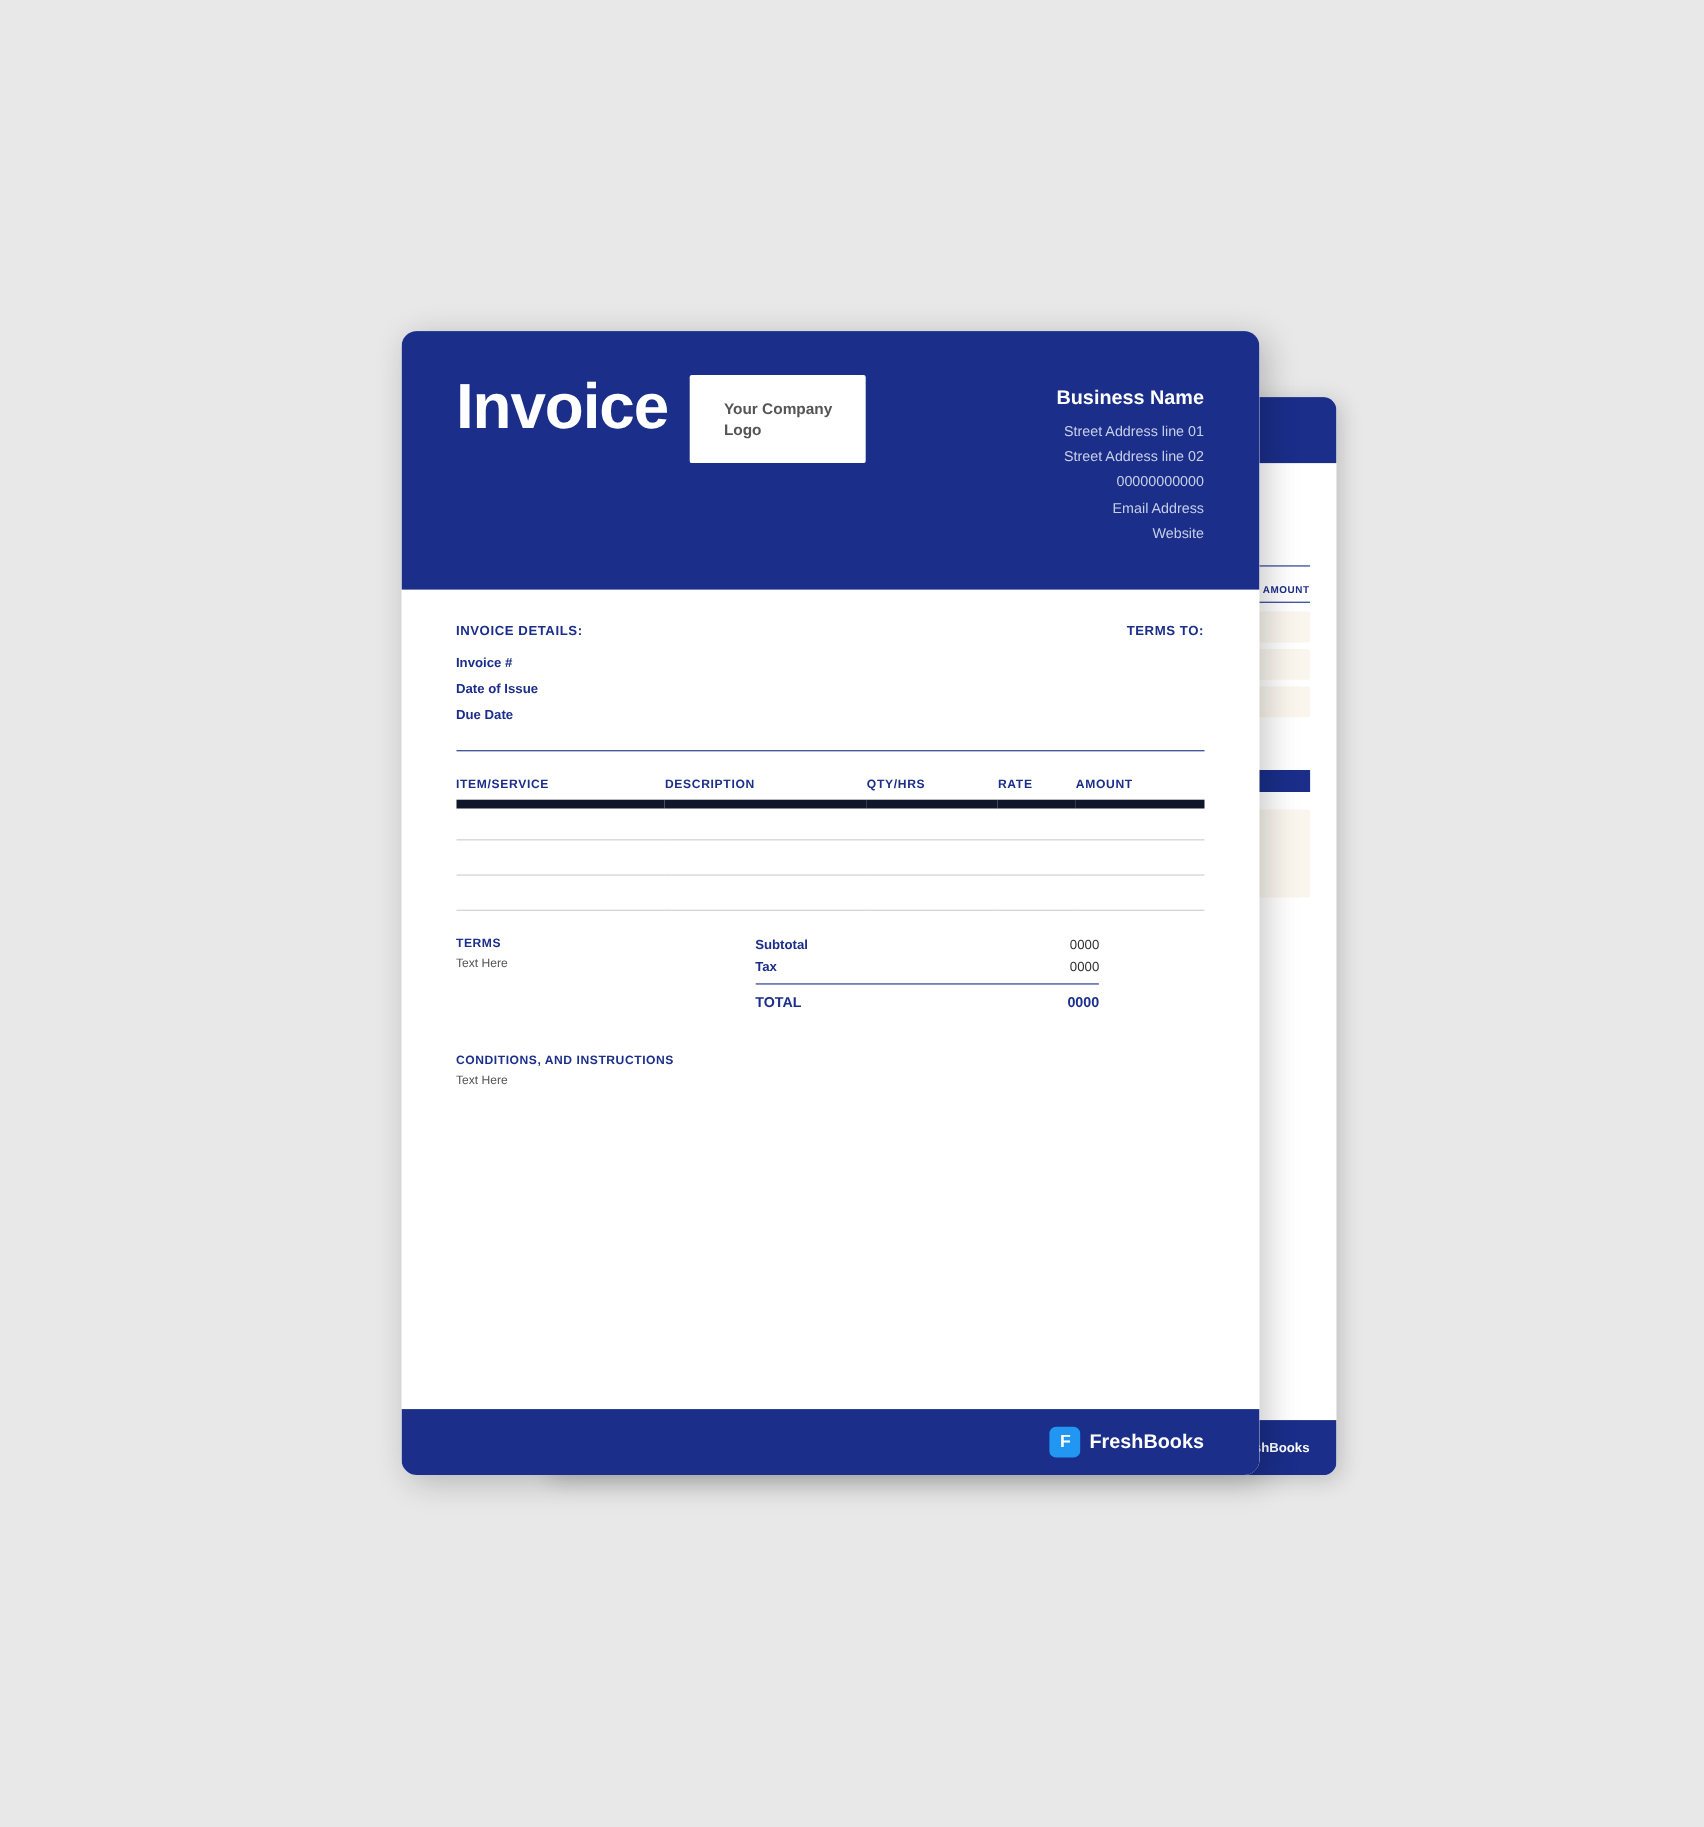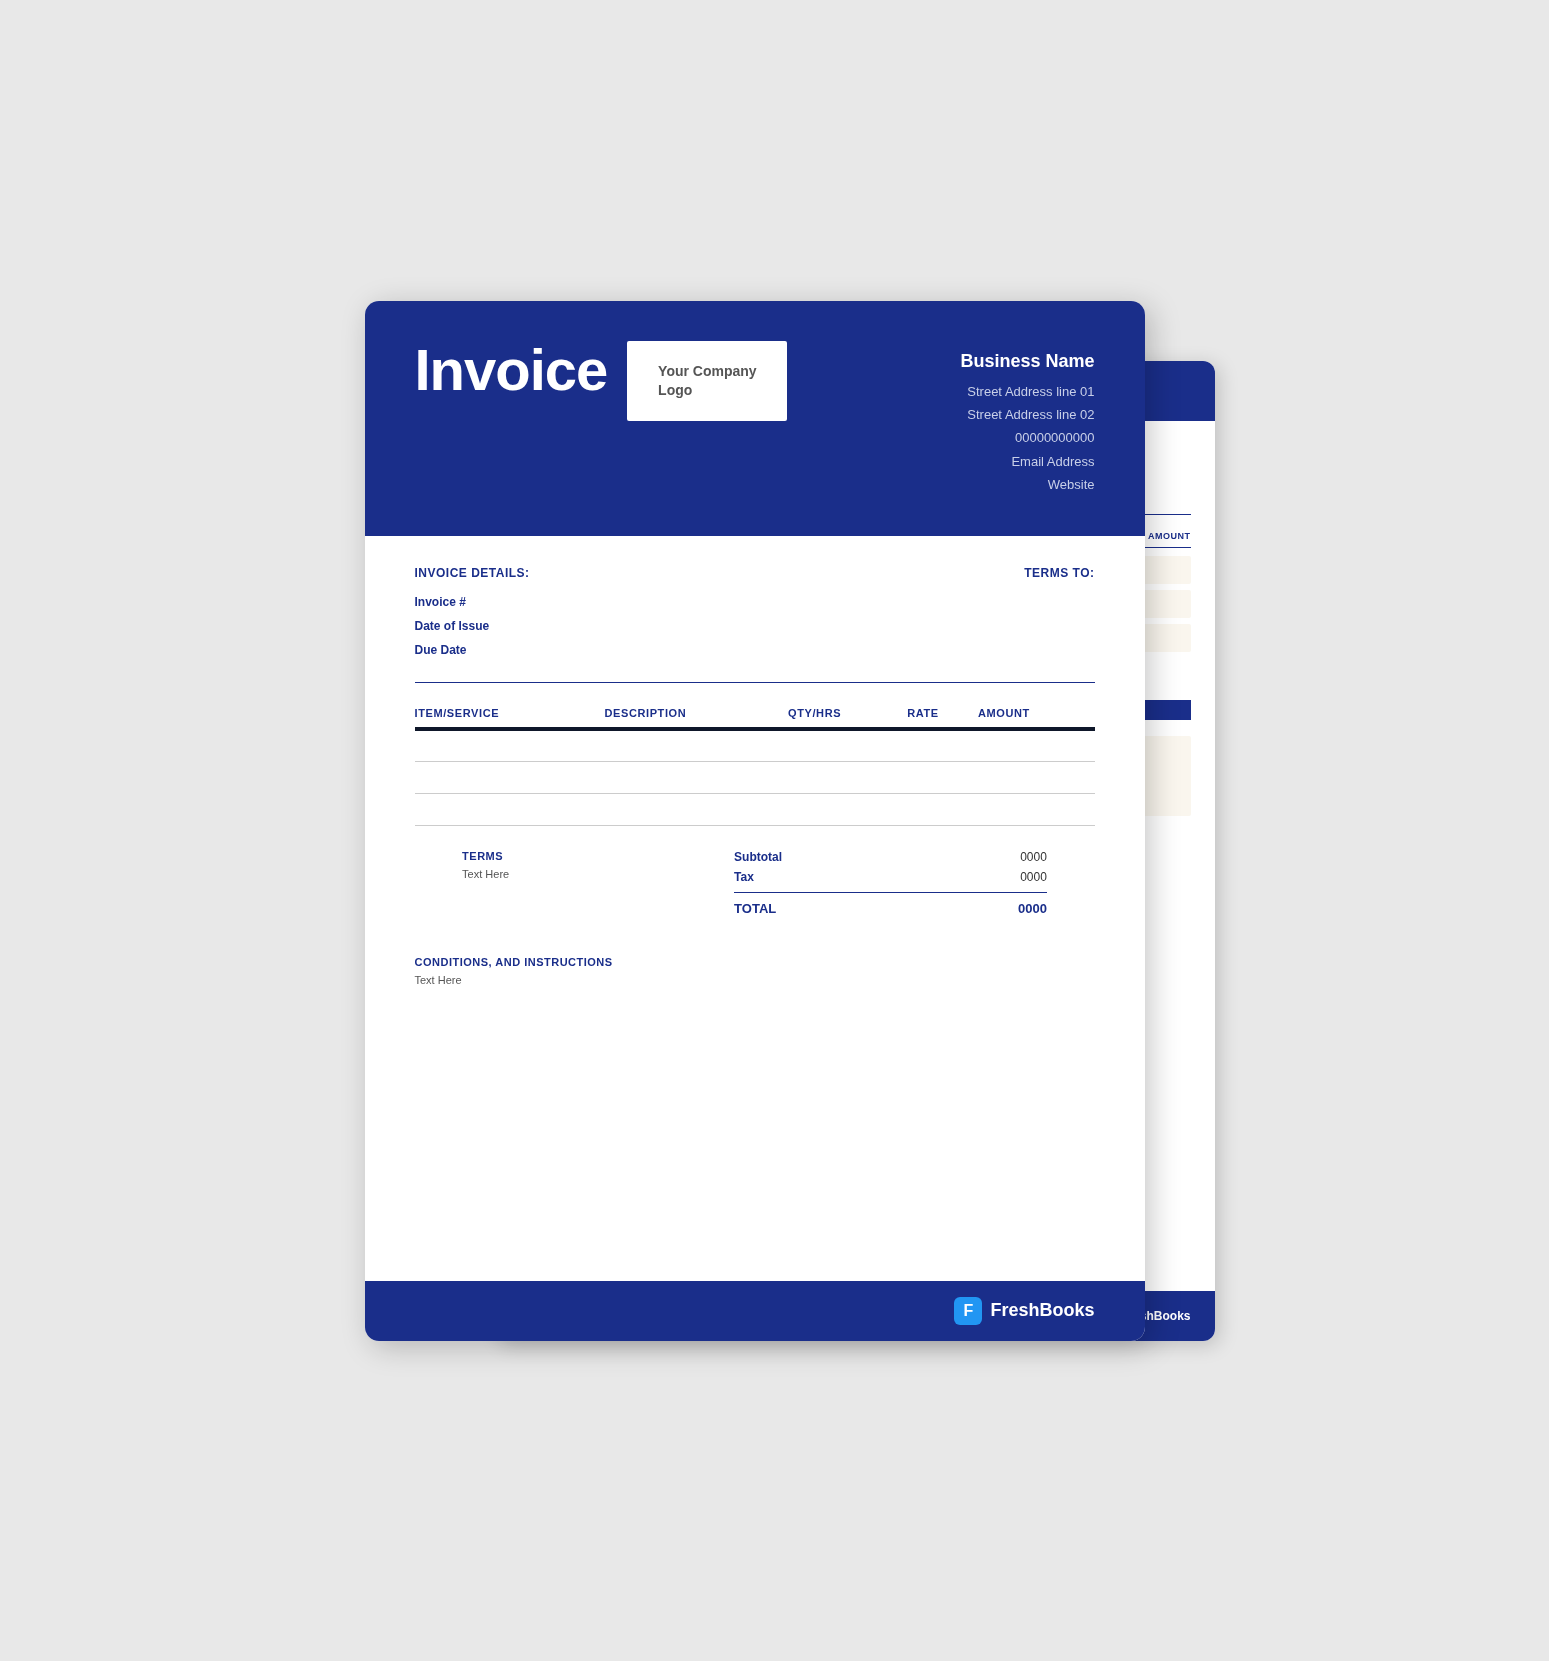--- a/index.html
+++ b/index.html
@@ -272,21 +272,21 @@
       border-collapse: collapse;
       margin-bottom: 24px;
     }
 
     .items-table thead tr th {
       font-size: 11px;
       font-weight: 800;
       color: #1a2e8a;
       letter-spacing: 0.6px;
       padding-bottom: 8px;
-      border-bottom: 4px solid #0f172a;
+      border-bottom: 8px solid #0f172a;
       text-align: left;
     }
 
     .items-table tbody tr td {
       padding: 6px 0;
       font-size: 12px;
       color: #222;
       border-bottom: 1px solid #ccc;
     }
 
@@ -294,21 +294,21 @@
       background: #faf6ee;
     }
 
     .items-table tbody tr.row-empty td {
       height: 32px;
     }
 
     
     .footer-section {
       display: flex;
-      justify-content: center;
+      justify-content: flex-start;
       align-items: flex-start;
       margin-top: 16px;
     }
 
     .footer-left {
       width: 40%;
     }
 
     .terms-heading {
       font-size: 11px;

